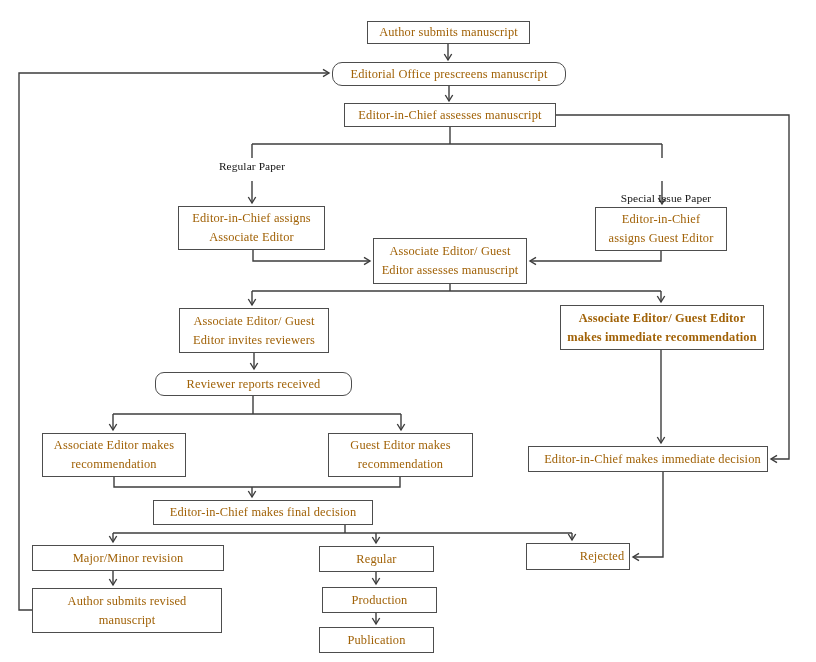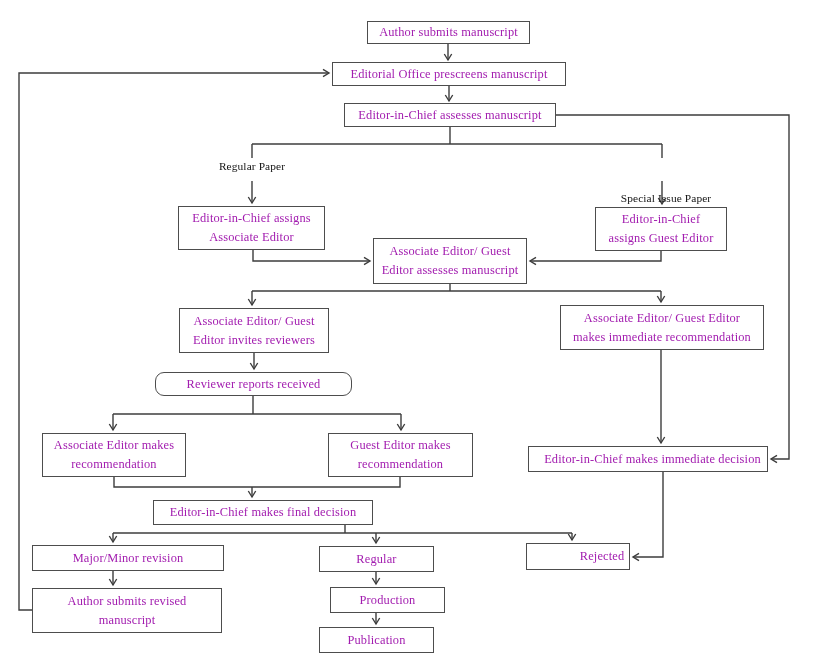--- a/index.html
+++ b/index.html
@@ -21,21 +21,21 @@
     box-sizing: border-box;
     border: 1.5px solid #4d4d4d;
     background: #ffffff;
     display: flex;
     align-items: center;
     justify-content: center;
     text-align: center;
     font-size: 12.4px;
     line-height: 19px;
     letter-spacing: 0.15px;
-    color: #a21caf;
+    color: #a16207;
     white-space: pre-line;
   }
   .edge-label {
     position: absolute;
     font-size: 11.4px;
     letter-spacing: 0.1px;
     color: #141414;
     text-align: center;
   }
 </style>
@@ -81,43 +81,43 @@
         <polyline points="113,571 113,585" marker-end="url(#arrow)"></polyline>
         <polyline points="663,472 663,557 633,557" marker-end="url(#arrow)"></polyline>
         <polyline points="32,610 19,610 19,73 329,73" marker-end="url(#arrow)"></polyline>
         <polyline points="376,572 376,584" marker-end="url(#arrow)"></polyline>
         <polyline points="376,613 376,624" marker-end="url(#arrow)"></polyline>
       </g>
   </svg>
 
   <div id="nodes-layer">
       <div class="node" style="left: 367px; top: 21px; width: 163px; height: 23px;"><span>Author submits manuscript</span></div>
-      <div class="node" style="left: 332px; top: 62px; width: 234px; height: 24px;"><span>Editorial Office prescreens manuscript</span></div>
+      <div class="node" style="left: 332px; top: 62px; width: 234px; height: 24px; border-radius: 10px;"><span>Editorial Office prescreens manuscript</span></div>
       <div class="node" style="left: 344px; top: 103px; width: 212px; height: 24px;"><span>Editor-in-Chief assesses manuscript</span></div>
       <div class="node" style="left: 178px; top: 206px; width: 147px; height: 44px;"><span>Editor-in-Chief assigns
 Associate Editor</span></div>
       <div class="node" style="left: 595px; top: 207px; width: 132px; height: 44px;"><span>Editor-in-Chief
 assigns Guest Editor</span></div>
       <div class="node" style="left: 373px; top: 238px; width: 154px; height: 46px;"><span>Associate Editor/ Guest
 Editor assesses manuscript</span></div>
       <div class="node" style="left: 179px; top: 308px; width: 150px; height: 45px;"><span>Associate Editor/ Guest
 Editor invites reviewers</span></div>
-      <div class="node" style="left: 560px; top: 305px; width: 204px; height: 45px;"><span>Associate Editor/ Guest Editor
+      <div class="node" style="left: 560px; top: 305px; width: 204px; height: 45px; font-weight: bold;"><span>Associate Editor/ Guest Editor
 makes immediate recommendation</span></div>
       <div class="node" style="left: 155px; top: 372px; width: 197px; height: 24px; border-radius: 9px;"><span>Reviewer reports received</span></div>
       <div class="node" style="left: 42px; top: 433px; width: 144px; height: 44px;"><span>Associate Editor makes
 recommendation</span></div>
       <div class="node" style="left: 328px; top: 433px; width: 145px; height: 44px;"><span>Guest Editor makes
 recommendation</span></div>
       <div class="node" style="left: 528px; top: 446px; width: 240px; height: 26px; padding-left: 9px;"><span>Editor-in-Chief makes immediate decision</span></div>
       <div class="node" style="left: 153px; top: 500px; width: 220px; height: 25px;"><span>Editor-in-Chief makes final decision</span></div>
       <div class="node" style="left: 32px; top: 545px; width: 192px; height: 26px;"><span>Major/Minor revision</span></div>
       <div class="node" style="left: 319px; top: 546px; width: 115px; height: 26px;"><span>Regular</span></div>
       <div class="node" style="left: 526px; top: 543px; width: 104px; height: 27px; padding-left: 48px;"><span>Rejected</span></div>
       <div class="node" style="left: 32px; top: 588px; width: 190px; height: 45px;"><span>Author submits revised
 manuscript</span></div>
-      <div class="node" style="left: 330px; top: 587px; width: 115px; height: 26px;"><span>Production</span></div>
+      <div class="node" style="left: 322px; top: 587px; width: 115px; height: 26px;"><span>Production</span></div>
       <div class="node" style="left: 319px; top: 627px; width: 115px; height: 26px;"><span>Publication</span></div>
     </div>
 
   <div class="edge-label" style="left:192px; top:160px; width:120px;">Regular Paper</div>
   <div class="edge-label" style="left:604px; top:160px; width:124px;margin-top:32px;">Special Issue Paper</div>
 </div>
 
 </body></html>

